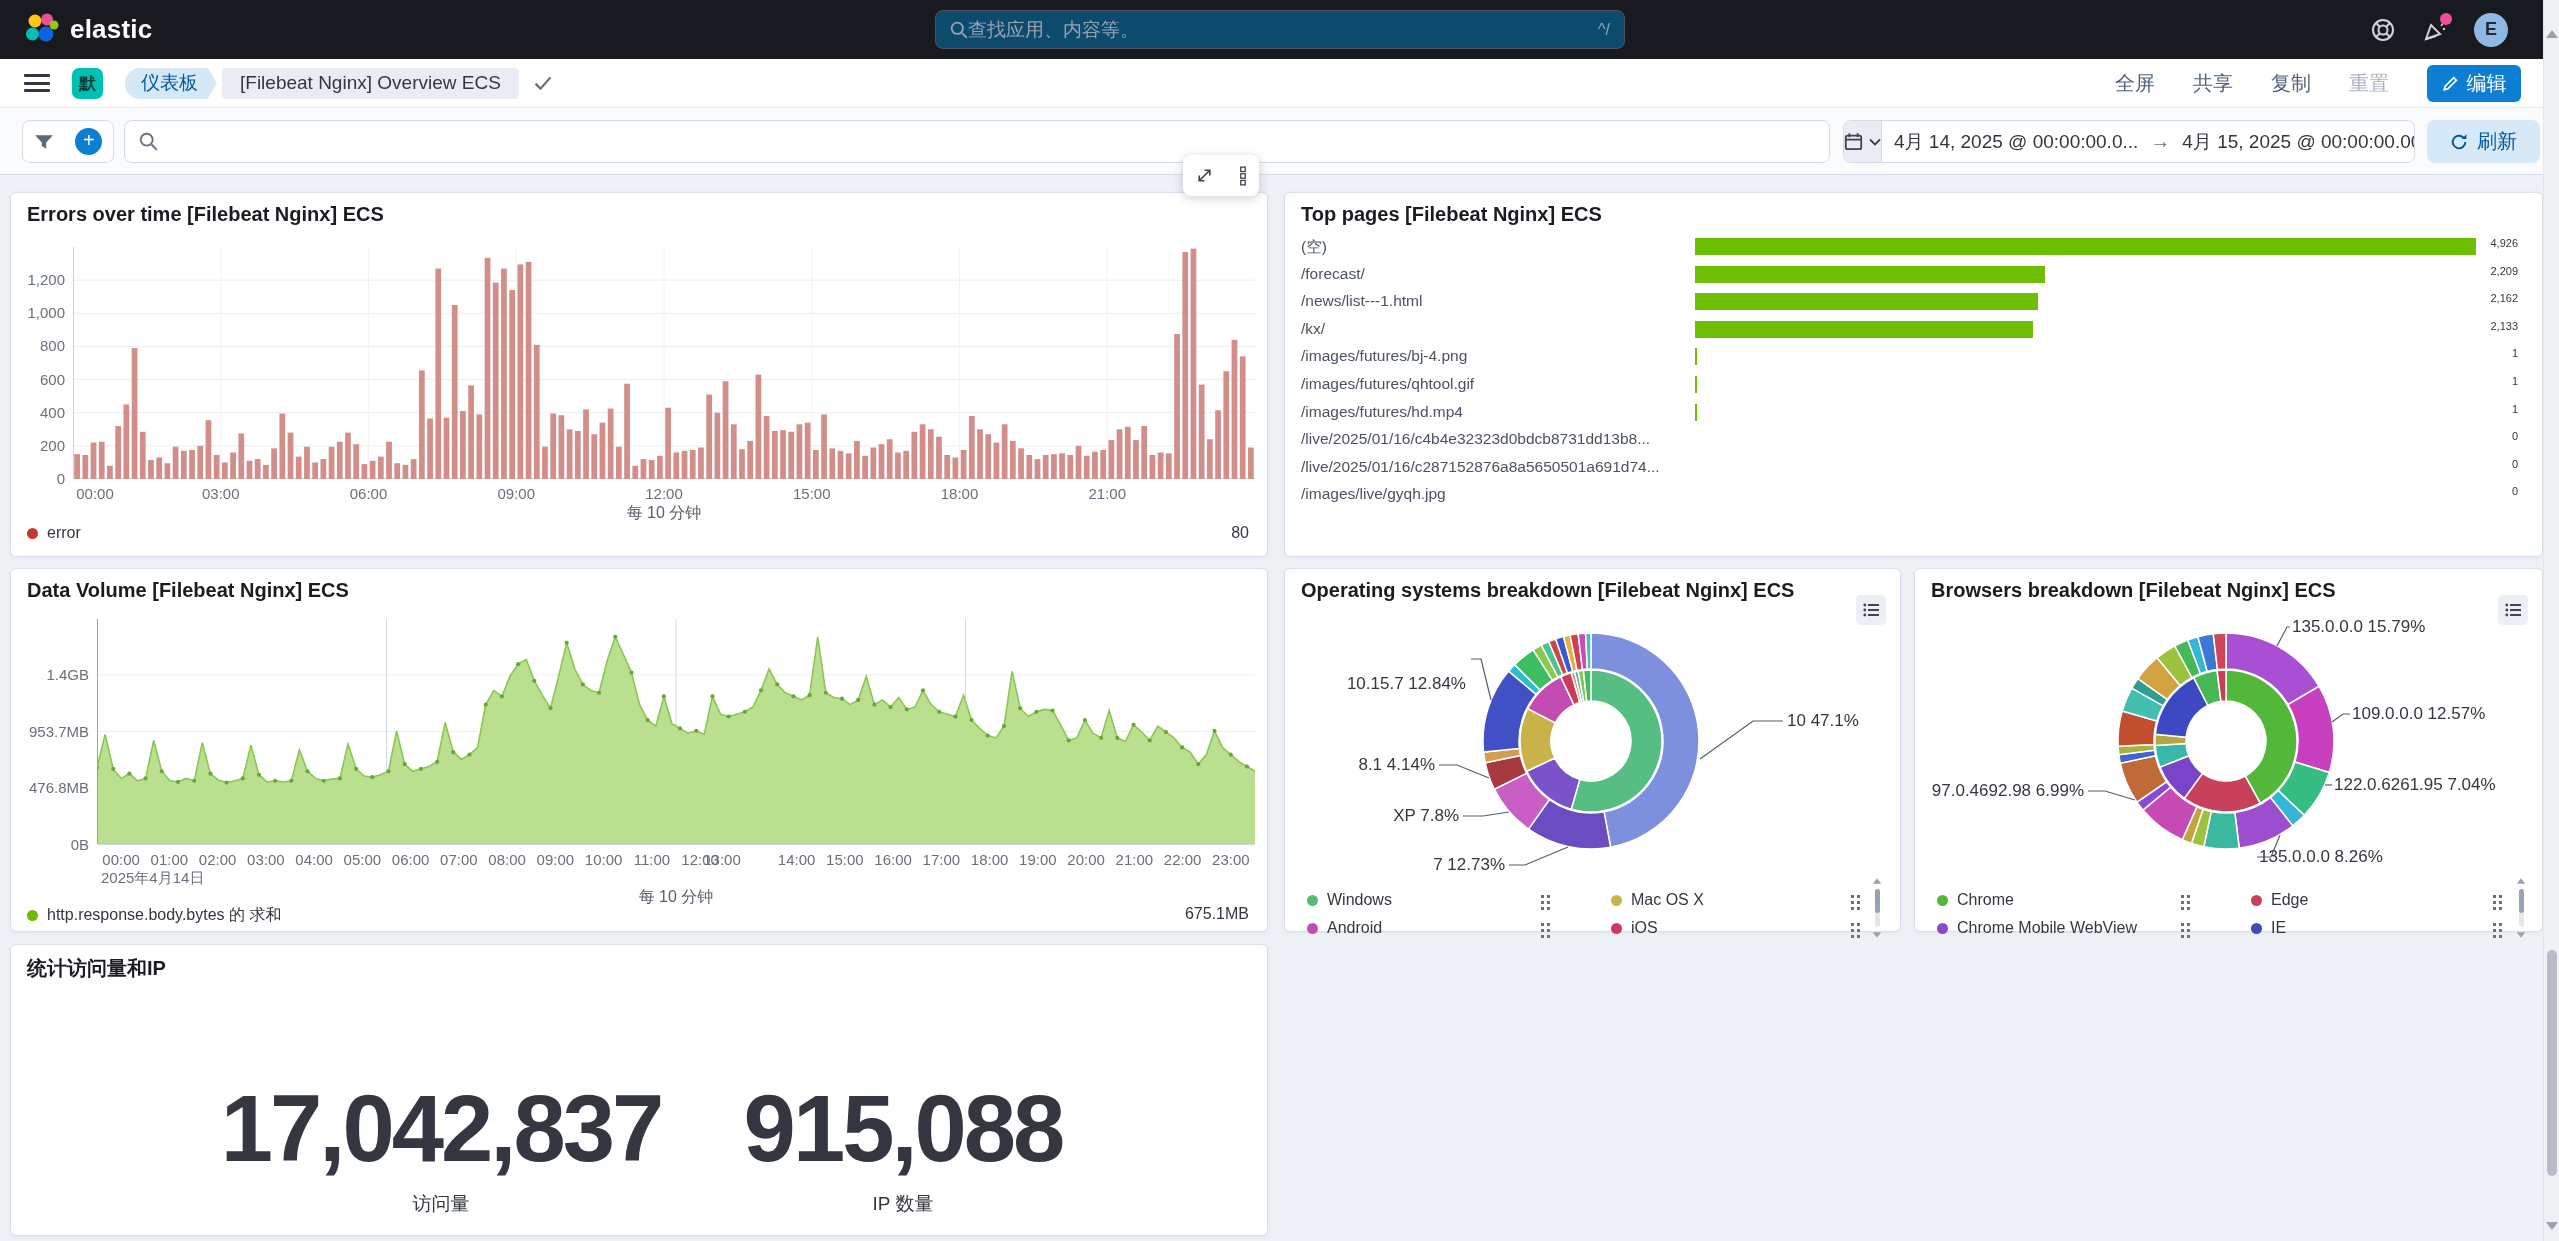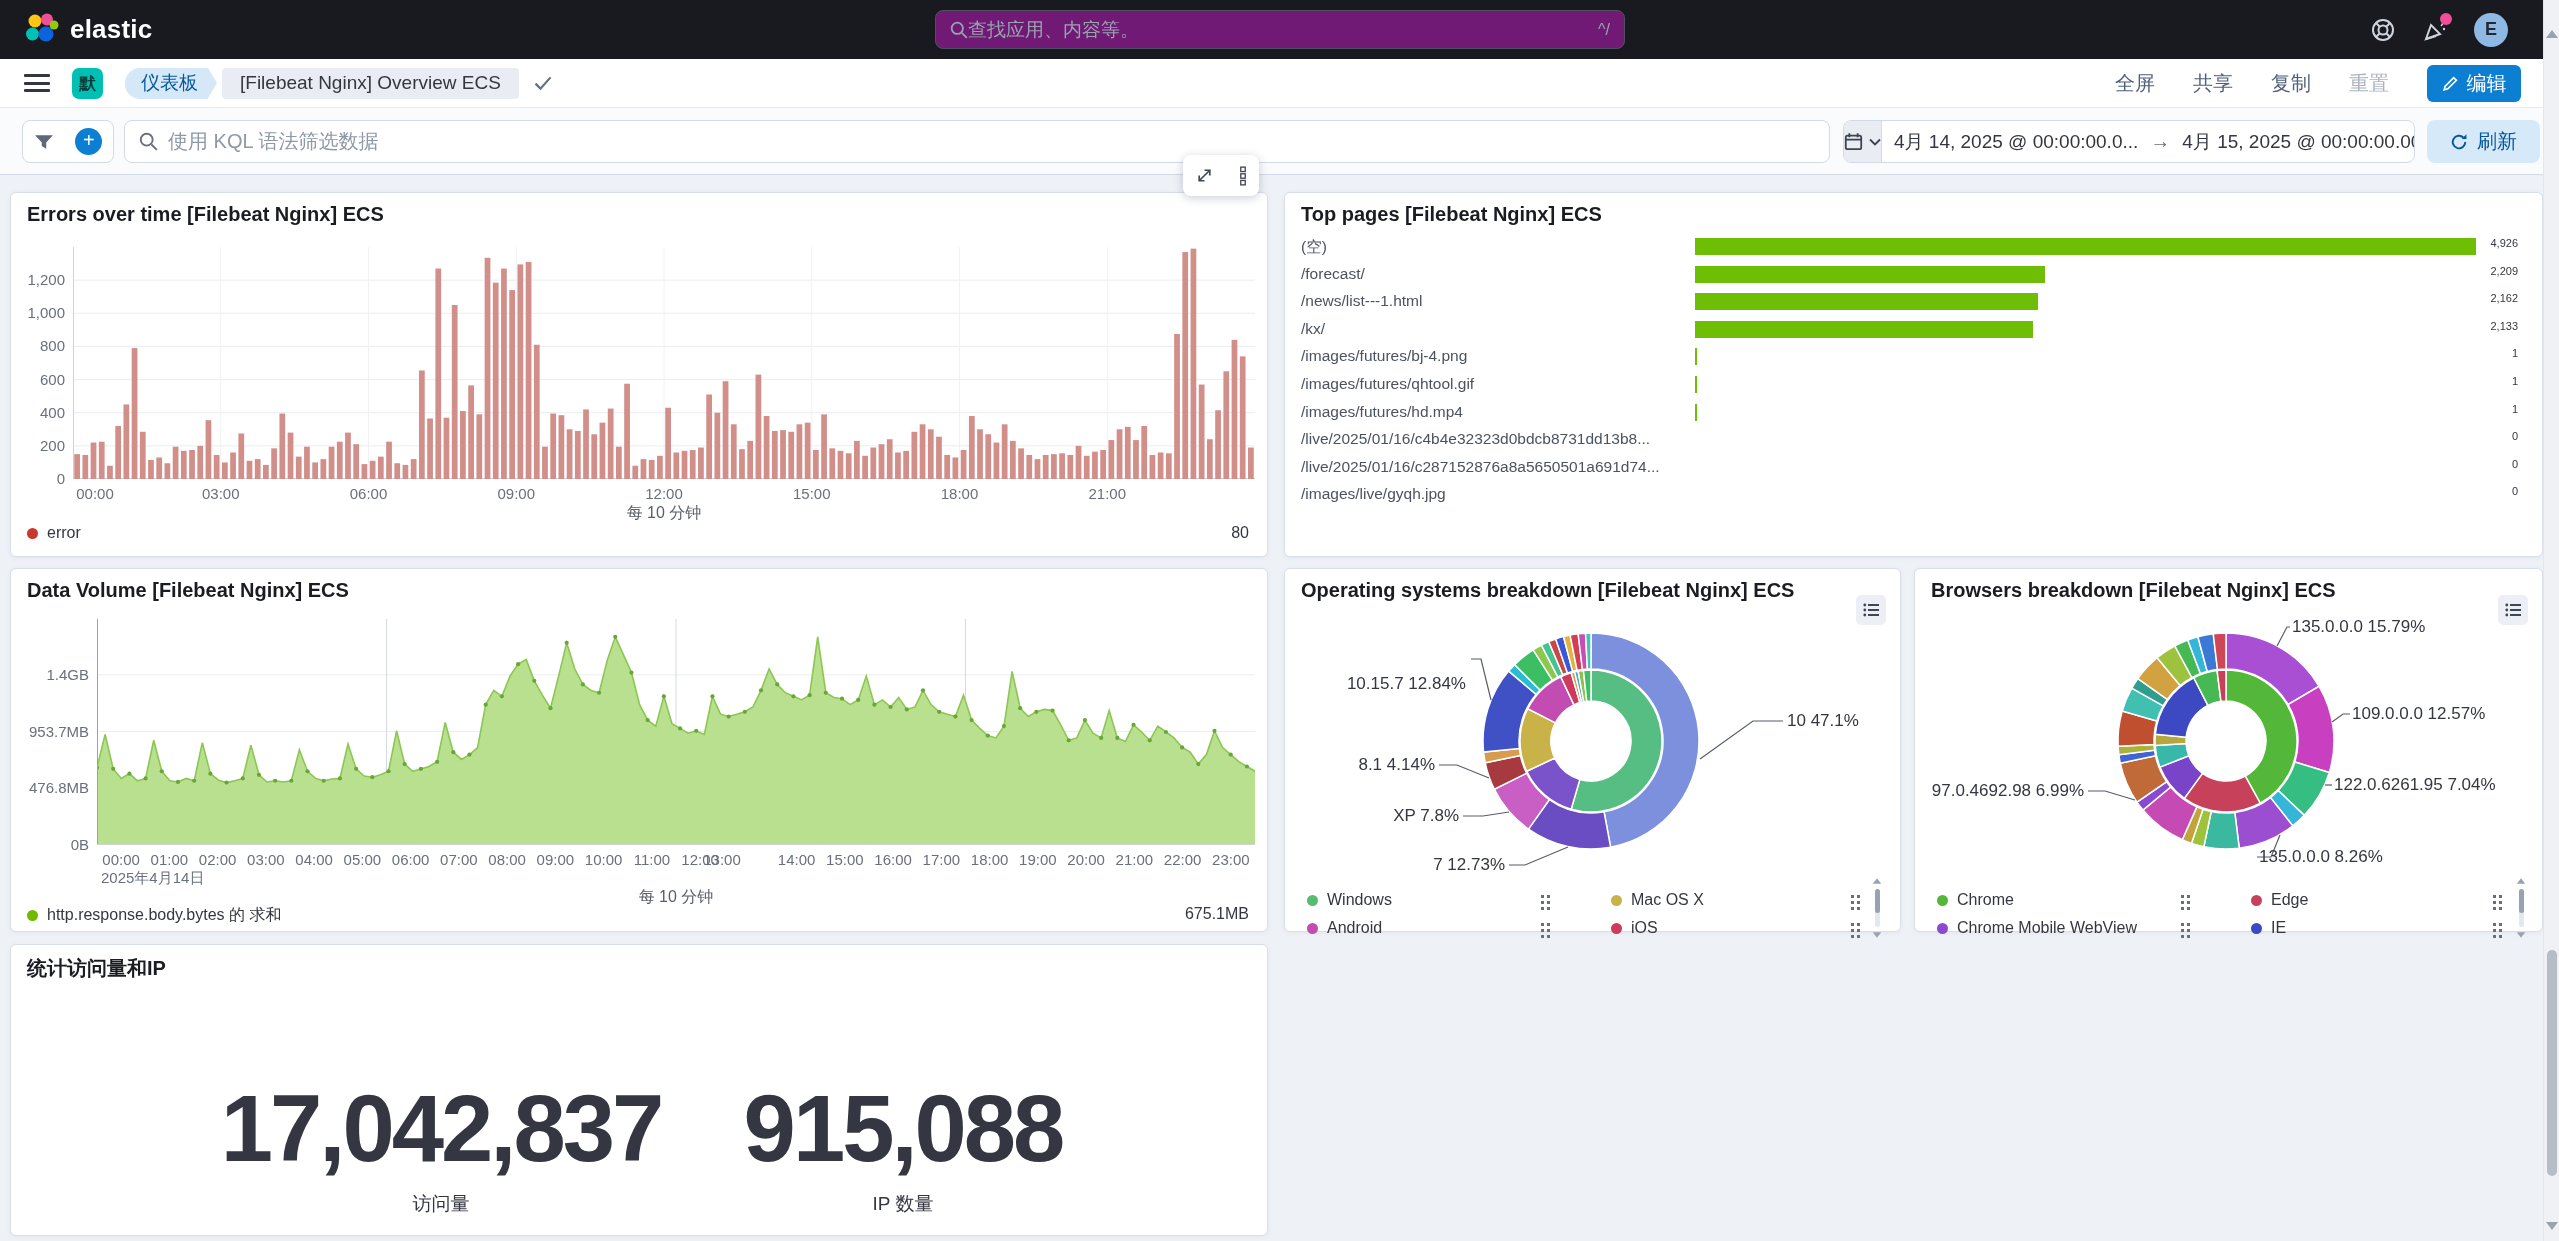--- a/index.html
+++ b/index.html
@@ -4,21 +4,21 @@
 <style>
   * { box-sizing: border-box; margin:0; padding:0; }
   html,body { width:2559px; height:1241px; overflow:hidden; background:#eef1f6;
     font-family:"Liberation Sans","DejaVu Sans",sans-serif; color:#343741; }
   #root { position:relative; width:2559px; height:1241px; }
 
   
   .top-header { position:absolute; left:0; top:0; width:2543px; height:59px; background:#181a20; display:flex; align-items:center; }
   .brand { display:flex; align-items:center; gap:10px; margin-left:24px; }
   .brand-text { color:#fff; font-size:26px; font-weight:600; letter-spacing:.2px; }
-  .hdr-search { position:absolute; left:935px; top:10px; width:690px; height:39px; background:#701a75;
+  .hdr-search { position:absolute; left:935px; top:10px; width:690px; height:39px; background:#0c4a6e;
     border:1px solid #4c515f; border-radius:8px; display:flex; align-items:center; padding:0 14px; }
   .hdr-search input { flex:1; background:transparent; border:none; outline:none; color:#c4cad4; font-size:19px; }
   .hdr-search input::placeholder { color:#9aa3b1; }
   .hdr-shortcut { color:#9aa3b1; font-size:16px; margin-left:8px; }
   .hdr-right { position:absolute; right:35px; top:0; height:59px; display:flex; align-items:center; gap:26px; }
   .hdr-icon { width:26px; height:26px; position:relative; color:#ced3dc; }
   .badge-dot { position:absolute; right:-4px; top:-4px; width:12px; height:12px; border-radius:50%; background:#f04e98; }
   .avatar { width:34px; height:34px; border-radius:50%; background:#8db9e4; color:#232730; font-size:18px; font-weight:600;
     display:flex; align-items:center; justify-content:center; }
 
@@ -180,21 +180,20 @@
       <svg width="20" height="18" viewBox="0 0 18 16">
         <path d="M1,2 h16 l-6,6.5 v5.5 l-4,-2.4 v-3.1 Z" fill="#5d6878"></path>
       </svg>
       <div class="plus-btn">+</div>
     </div>
     <div class="kql">
       <svg width="19" height="19" viewBox="0 0 16 16">
         <circle cx="6.5" cy="6.5" r="5" fill="none" stroke="#69707d" stroke-width="1.6"></circle>
         <line x1="10.5" y1="10.5" x2="15" y2="15" stroke="#69707d" stroke-width="1.6"></line>
       </svg>
-      <input type="text" placeholder="使用 KQL 语法筛选数据" style="">
     </div>
     <div class="date-ctl">
       <div class="cal-btn">
         <svg width="19" height="19" viewBox="0 0 16 16">
           <rect x="1.5" y="3" width="13" height="11.5" rx="1.5" fill="none" stroke="#3c4350" stroke-width="1.5"></rect>
           <line x1="4.5" y1="1" x2="4.5" y2="4.5" stroke="#3c4350" stroke-width="1.5"></line>
           <line x1="11.5" y1="1" x2="11.5" y2="4.5" stroke="#3c4350" stroke-width="1.5"></line>
           <line x1="1.5" y1="6.5" x2="14.5" y2="6.5" stroke="#3c4350" stroke-width="1.5"></line>
         </svg>
         <svg width="12" height="8" viewBox="0 0 12 8">

